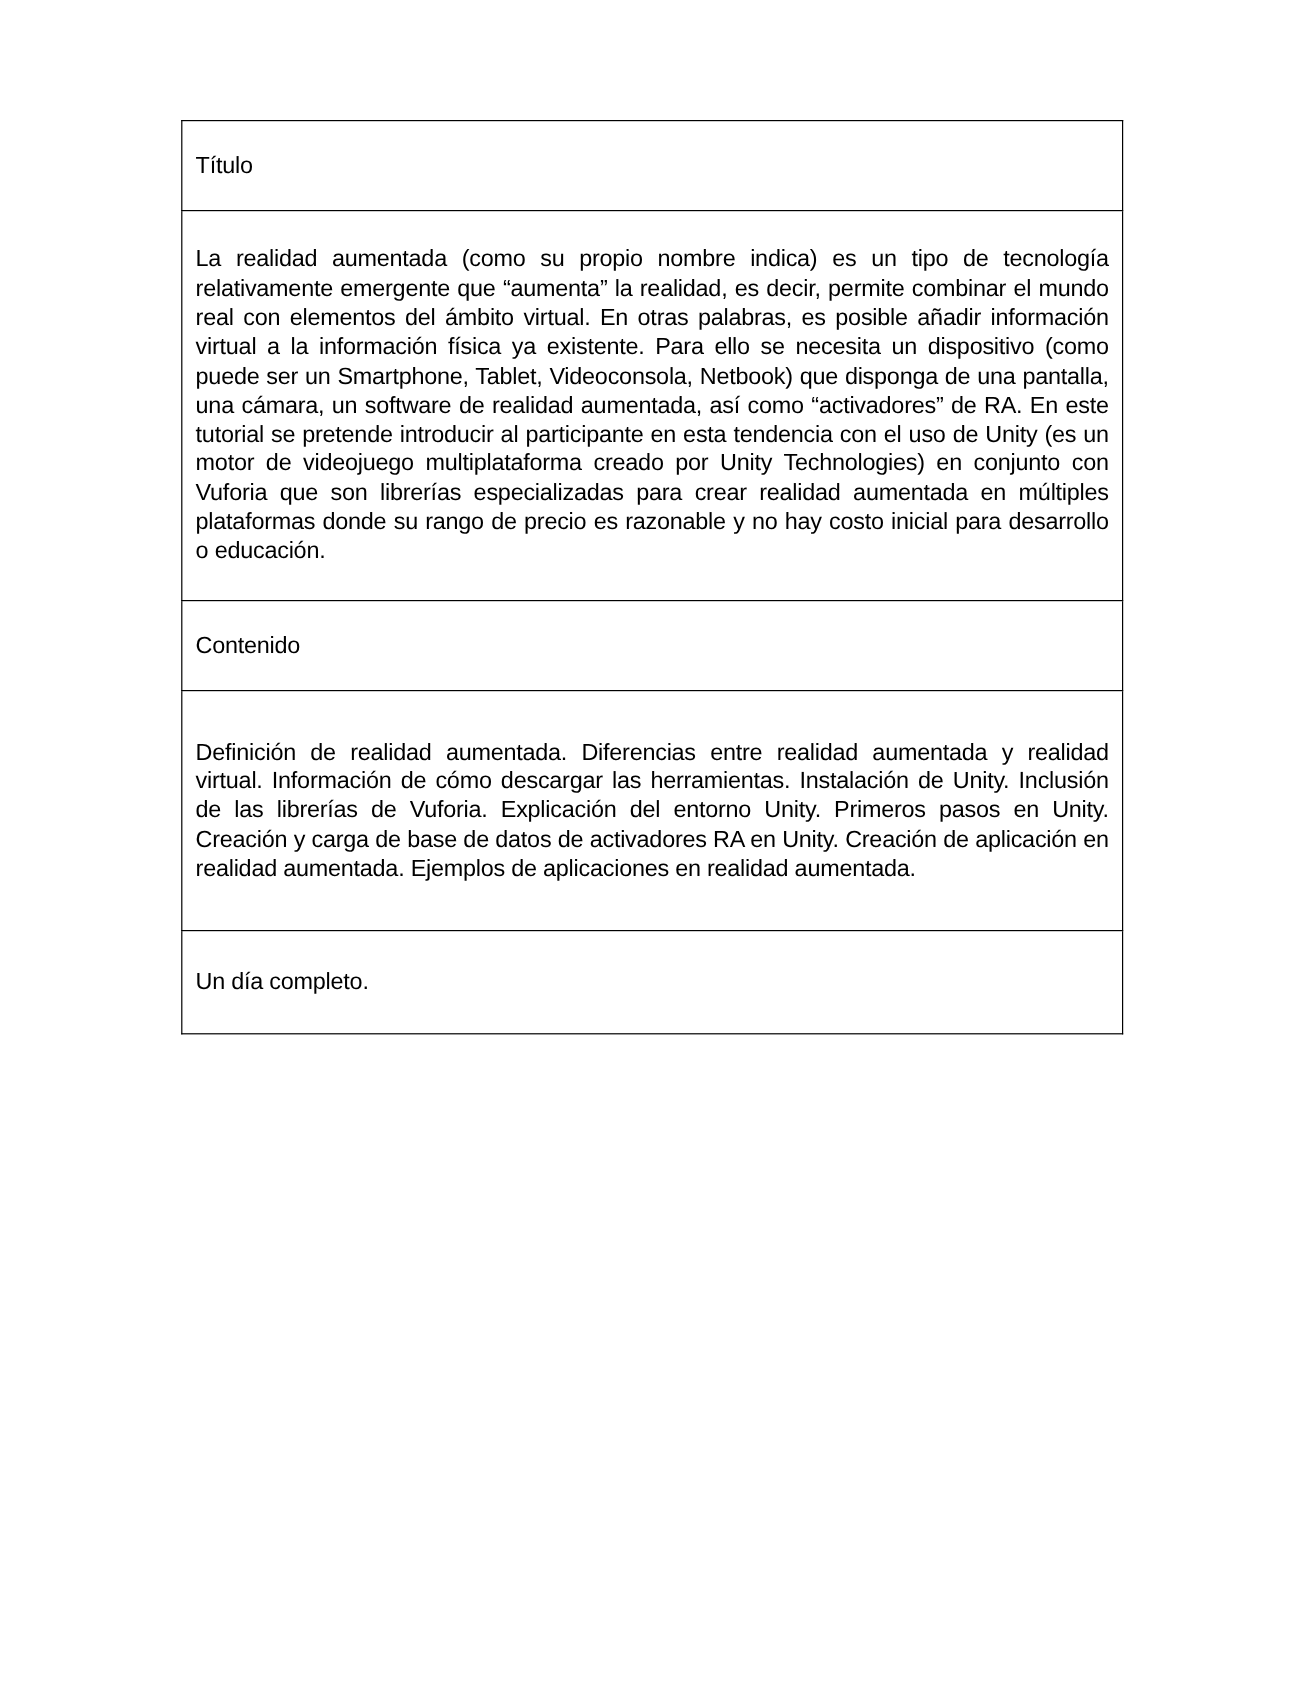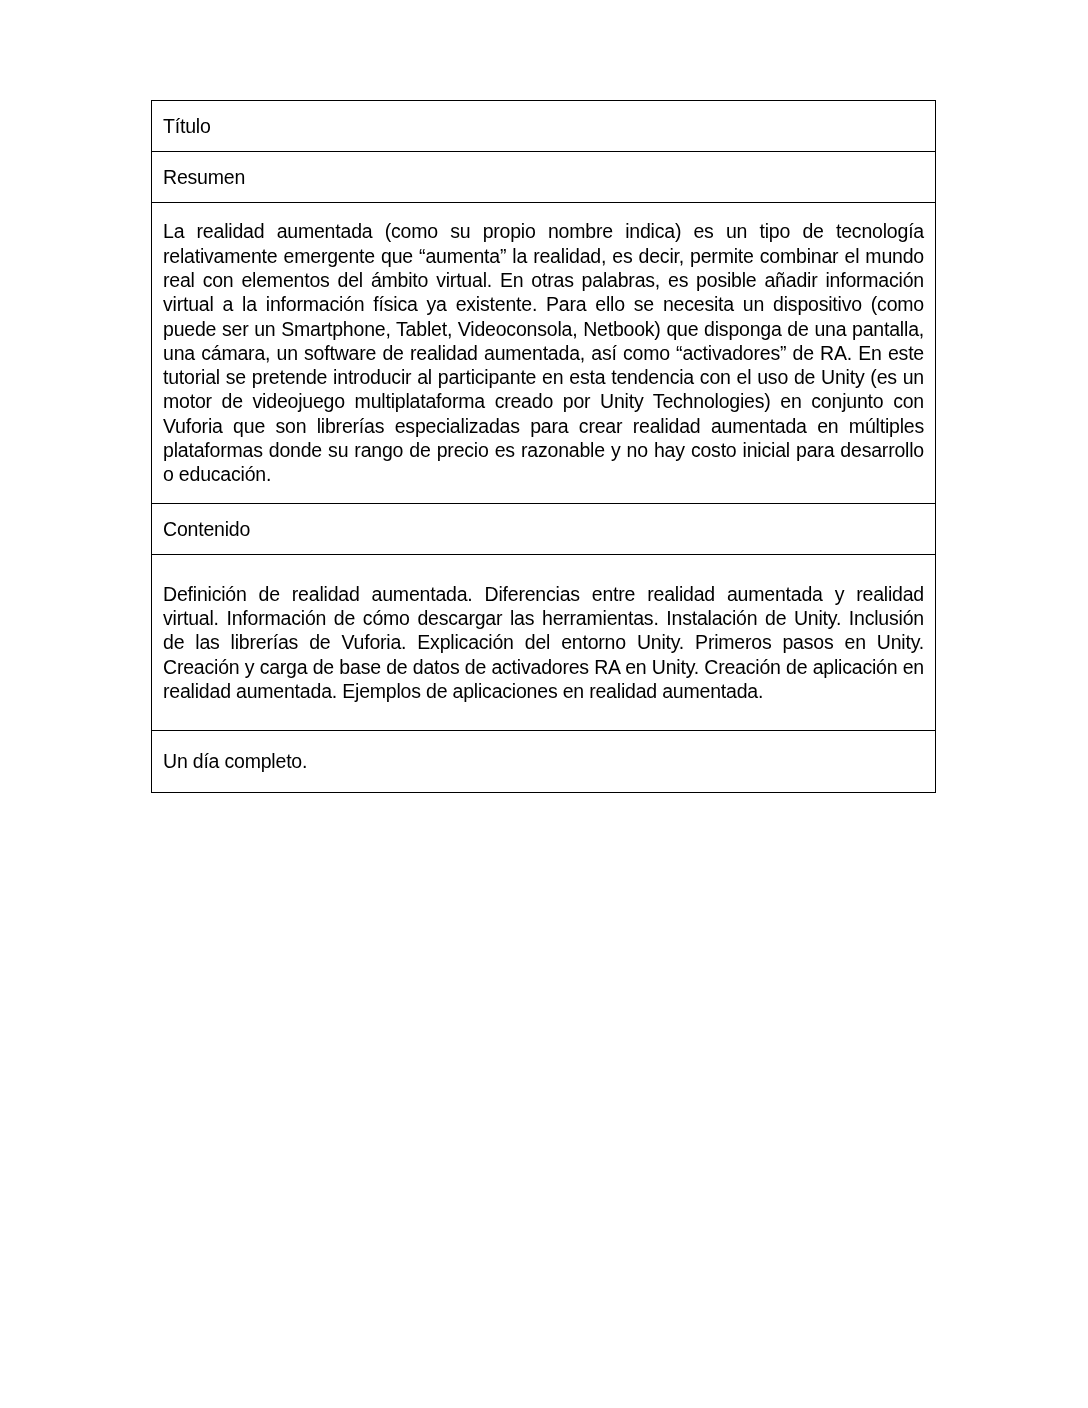--- a/index.html
+++ b/index.html
@@ -17,21 +17,21 @@
     .doc-table {
       position: absolute;
       left: 151px;
       top: 100px;
       width: 785px;
       border-collapse: collapse;
       table-layout: fixed;
     }
     .doc-table td {
       border: 1.5px solid #000000;
-      padding: 0 11px;
+      padding: 12px 11px;
       font-size: 19.5px;
       line-height: 24.3px;
       vertical-align: middle;
       letter-spacing: -0.2px;
       margin-top: 16px;
     }
     .label-cell td {
       height: 50px;
     }
     .title-row td {
@@ -49,23 +49,20 @@
   </style>
 </head>
 <body>
 
 <table class="doc-table">
   <tbody>
     <tr class="label-cell">
       <td>Título</td>
     </tr>
 
-    <tr class="label-cell">
-      <td>Resumen</td>
-    </tr>
     <tr class="r-resumen">
       <td class="justify">La realidad aumentada (como su propio nombre indica) es un tipo de tecnología relativamente emergente que “aumenta” la realidad, es decir, permite combinar el mundo real con elementos del ámbito virtual. En otras palabras, es posible añadir información virtual a la información física ya existente. Para ello se necesita un dispositivo (como puede ser un Smartphone, Tablet, Videoconsola, Netbook) que disponga de una pantalla, una cámara, un software de realidad aumentada, así como “activadores” de RA. En este tutorial se pretende introducir al participante en esta tendencia con el uso de Unity (es un motor de videojuego multiplataforma creado por Unity Technologies) en conjunto con Vuforia que son librerías especializadas para crear realidad aumentada  en múltiples plataformas donde su rango de precio es razonable y no hay costo inicial para desarrollo o educación.</td>
     </tr>
 
     <tr class="label-cell">
       <td>Contenido</td>
     </tr>
     <tr class="r-contenido">
       <td class="justify">Definición de realidad aumentada. Diferencias entre realidad aumentada y realidad virtual. Información de cómo descargar las herramientas. Instalación de Unity. Inclusión de las librerías de Vuforia. Explicación del entorno Unity. Primeros pasos en Unity. Creación y carga de base de datos de activadores RA en Unity. Creación de aplicación en realidad aumentada. Ejemplos de aplicaciones en realidad aumentada.</td>
     </tr>

